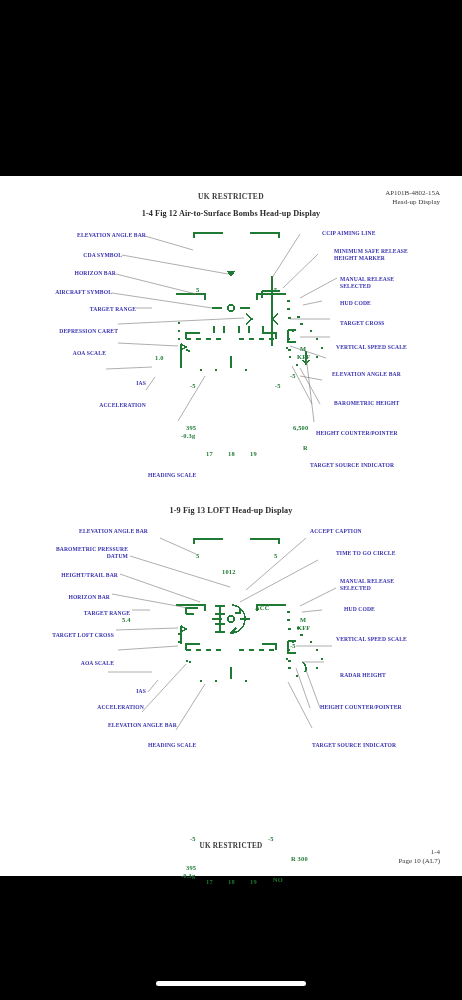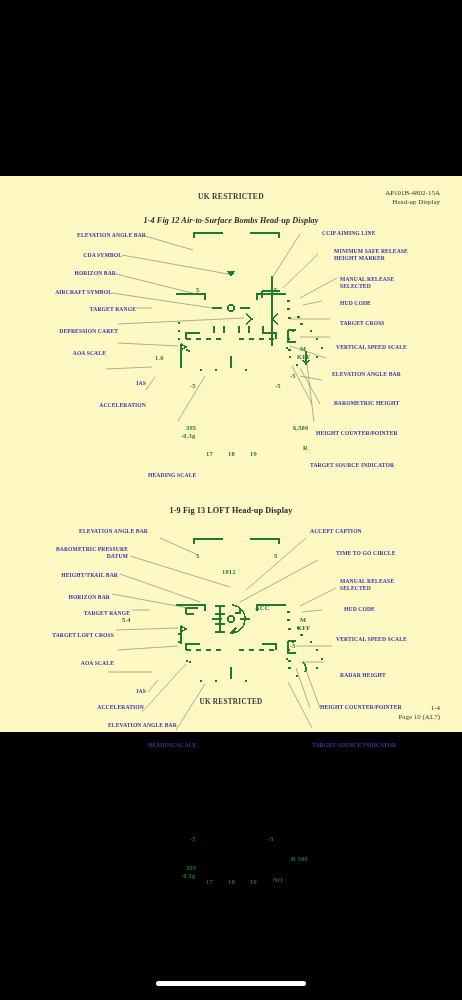--- a/index.html
+++ b/index.html
@@ -1,18 +1,18 @@
 <!DOCTYPE html>
 <html><head>
 <meta charset="utf-8">
 <style>
   html,body{margin:0;padding:0;background:#000;}
   body{width:462px;height:1000px;font-family:"Liberation Serif",serif;}
   .phone{position:relative;width:462px;height:1000px;background:#000;overflow:hidden;}
-  .page{position:absolute;left:0;top:176px;width:462px;height:556px;background:#fef9c3;}
+  .page{position:absolute;left:0;top:176px;width:462px;height:700px;background:#ffffff;}
   .home-indicator{position:absolute;left:50%;transform:translateX(-50%);bottom:14px;width:150px;height:5px;border-radius:3px;background:#fff;}
 
   .hdr{position:absolute;font-family:"Liberation Serif",serif;color:#3a3a3a;}
   .hdr-center{left:0;top:16px;width:462px;text-align:center;font-size:7.5px;letter-spacing:.3px;font-weight:600;}
   .hdr-right{right:22px;top:13px;text-align:right;font-size:7px;line-height:9px;}
   .fig-title{position:absolute;left:0;width:462px;text-align:center;font-size:8.2px;font-weight:700;color:#2b2b2b;letter-spacing:.1px;}
 
   .ftr{position:absolute;font-size:7.2px;color:#3a3a3a;}
   .ftr-center{left:0;width:462px;text-align:center;bottom:26px;font-weight:600;letter-spacing:.3px;}
   .ftr-right{right:22px;bottom:10px;text-align:right;font-size:7px;line-height:9px;}
@@ -30,21 +30,21 @@
 <div class="phone">
 
   <div class="page">
 
     <div class="hdr hdr-center">UK RESTRICTED</div>
     <div class="hdr hdr-right">
       <div>AP101B-4802-15A</div>
       <div>Head-up Display</div>
     </div>
 
-    <div class="fig-title" style="top:40px;font-style:italic;">1-4 Fig 12 Air-to-Surface Bombs Head-up Display</div>
+    <div class="fig-title" style="top:33px;">1-4 Fig 12 Air-to-Surface Bombs Head-up Display</div>
 
     <div class="fig" style="top:50px;height:250px;">
       <svg width="462" height="250" viewBox="0 0 462 250">
         <g stroke="#1f7a33" stroke-width="1.5" fill="none" shape-rendering="crispEdges">
 
           <path d="M194 12 L194 7 L223 7"></path>
           <path d="M250 7 L279 7 L279 12"></path>
 
           <path d="M231 45 l4.5 0 l-4.5 6 l-4.5 -6 z" fill="#1f7a33" stroke="none"></path>
 

